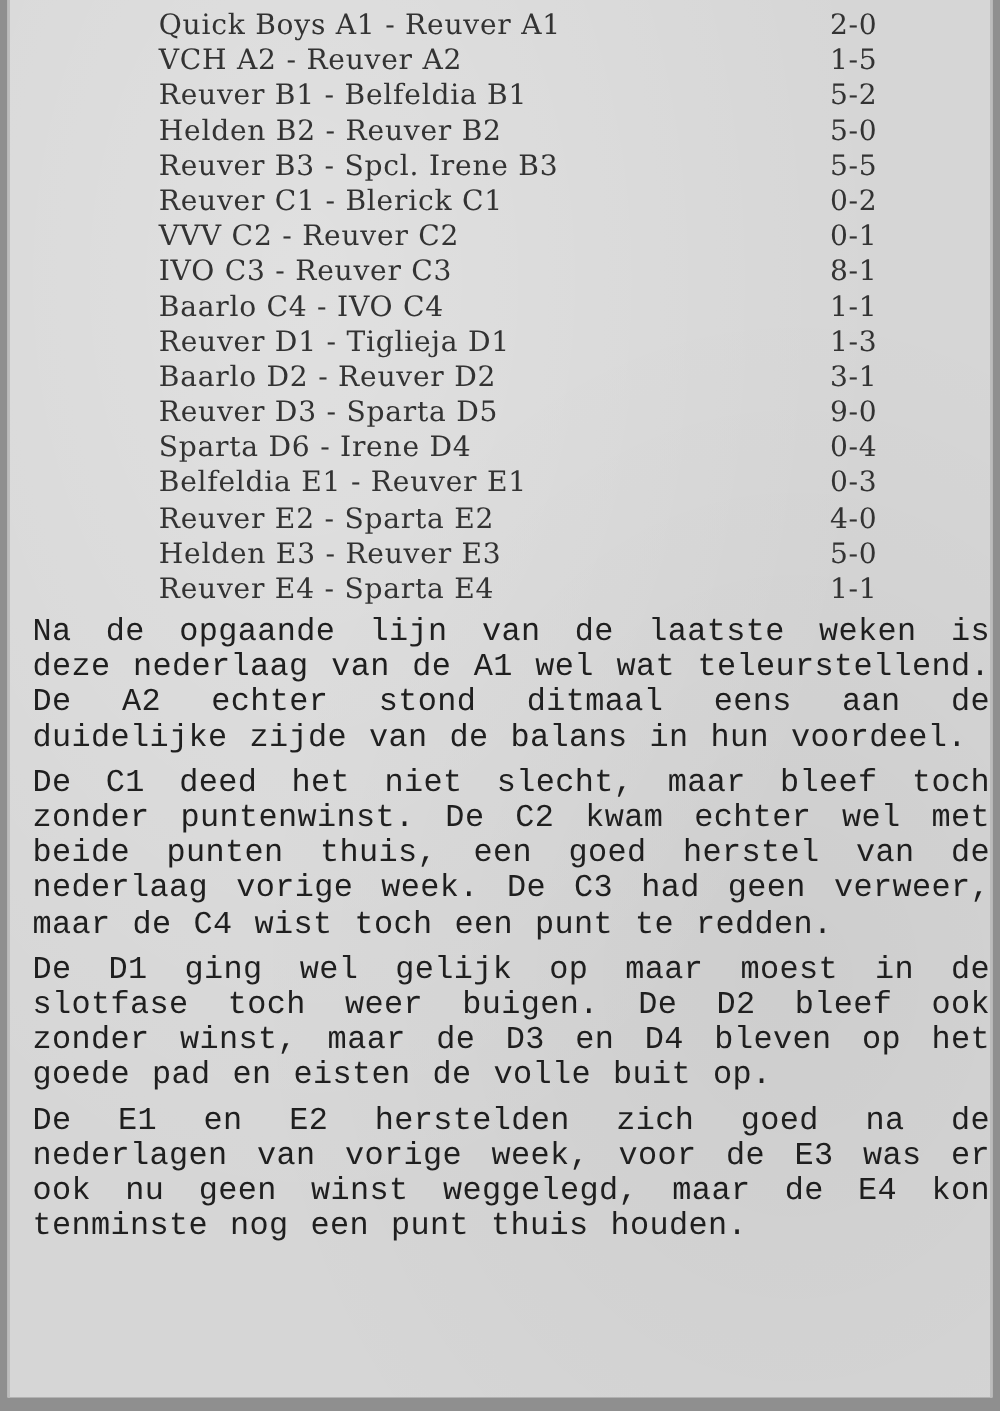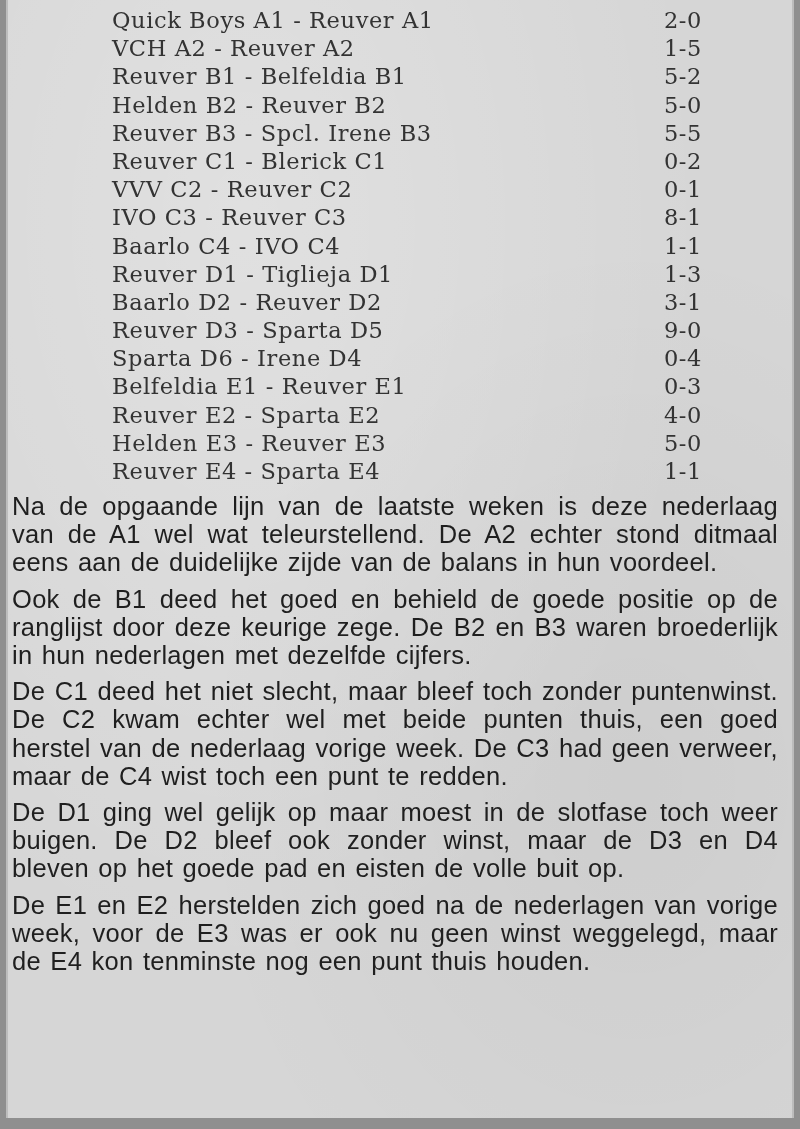--- a/index.html
+++ b/index.html
@@ -36,32 +36,33 @@
     }
     .result-row {
       display: flex;
       justify-content: space-between;
       height: 28.2px;
       line-height: 28px;
       font-family: "DejaVu Serif", serif;
       font-size: 22.5px;
       letter-spacing: 0.6px;
       color: #333;
+      margin-left: 15px;
     }
     .result-score {
       font-family: "DejaVu Serif", serif;
       width: 60px;
       text-align: right;
     }
     .report {
       position: absolute;
-      left: 4px;
+      left: 18px;
       top: 492px;
       width: 766px;
-      font-family: Liberation Sans, sans-serif;
+      font-family: Liberation Mono, monospace;
       font-size: 25.5px;
       line-height: 28.2px;
       color: #1f1f1f;
     }
     .paragraph {
       margin: 0 0 8px 0;
       text-align: justify;
       text-align-last: left;
       letter-spacing: 0.3px;
       word-spacing: 2px;
@@ -138,19 +139,18 @@
       <span class="result-score">5-0</span>
     </div>
     <div class="result-row">
       <span>Reuver E4 - Sparta E4</span>
       <span class="result-score">1-1</span>
     </div>
   </div>
 
   <div class="report">
     <p class="paragraph">Na de opgaande lijn van de laatste weken is deze nederlaag van de A1 wel wat teleurstellend. De A2 echter stond ditmaal eens aan de duidelijke zijde van de balans in hun voordeel.</p>
-    <p class="paragraph">Ook de B1 deed het goed en behield de goede positie op de ranglijst door deze keurige zege. De B2 en B3 waren broederlijk in hun nederlagen met dezelfde cijfers.</p>
     <p class="paragraph">De C1 deed het niet slecht, maar bleef toch zonder puntenwinst. De C2 kwam echter wel met beide punten thuis, een goed herstel van de nederlaag vorige week. De C3 had geen verweer, maar de C4 wist toch een punt te redden.</p>
     <p class="paragraph">De D1 ging wel gelijk op maar moest in de slotfase toch weer buigen. De D2 bleef ook zonder winst, maar de D3 en D4 bleven op het goede pad en eisten de volle buit op.</p>
     <p class="paragraph">De E1 en E2 herstelden zich goed na de nederlagen van vorige week, voor de E3 was er ook nu geen winst weggelegd, maar de E4 kon tenminste nog een punt thuis houden.</p>
   </div>
 
 </div>
 
 </body></html>

